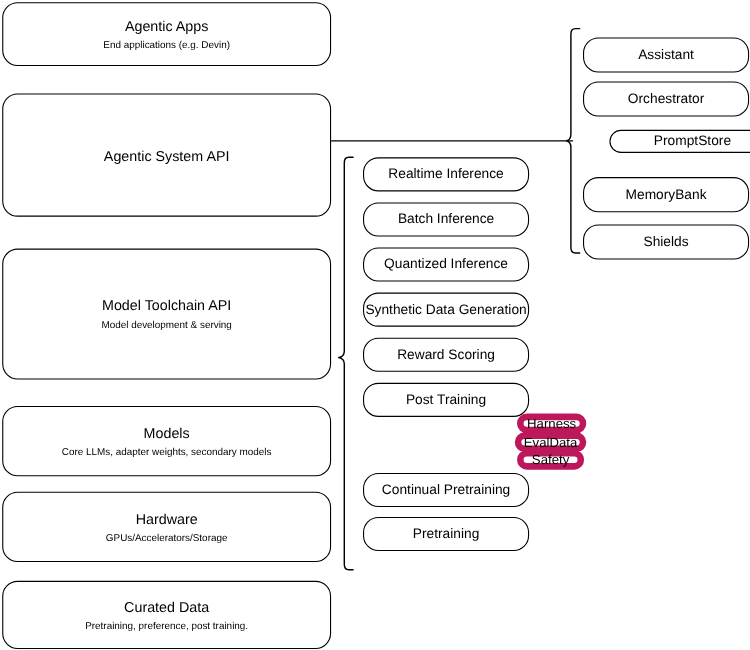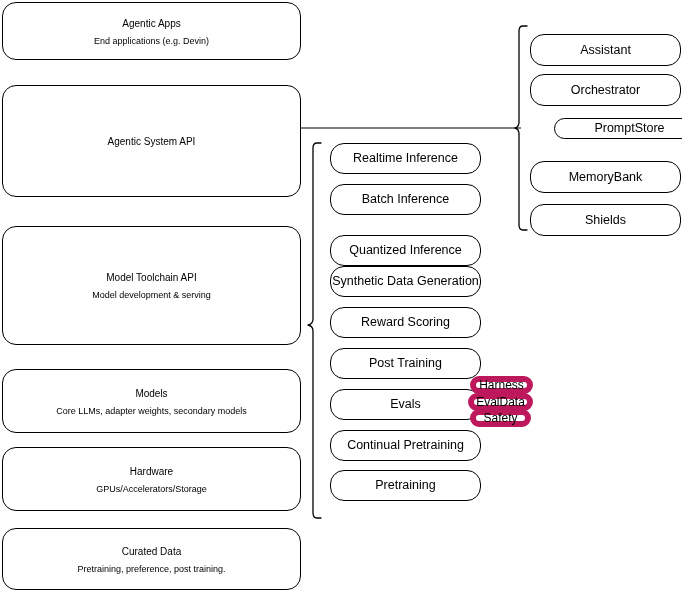--- a/index.html
+++ b/index.html
@@ -25,21 +25,21 @@
     border-radius: 14px;
     background: #ffffff;
     display: flex;
     flex-direction: column;
     align-items: center;
     justify-content: center;
     text-align: center;
     padding: 2px 6px;
   }
   .box .title {
-    font-size: 10px;
+    font-size: 13px;
     line-height: 17px;
     color: #000000;
     white-space: nowrap;
   }
   .box .subtitle {
     font-size: 9px;
     line-height: 13px;
     color: #000000;
     margin-top: 3px;
     white-space: nowrap;
@@ -124,39 +124,36 @@
   </div>
 
   <div class="box small" style="left:330px; top:143px; width:151px; height:31px;">
     <div class="title">Realtime Inference</div>
   </div>
 
   <div class="box small" style="left:330px; top:184px; width:151px; height:31px;">
     <div class="title">Batch Inference</div>
   </div>
 
-  <div class="box small" style="left:330px; top:235px; width:151px; height:31px;">
+  <div class="box small" style="left:330px; top:225px; width:151px; height:31px;">
     <div class="title">Quantized Inference</div>
   </div>
 
   <div class="box small" style="left:330px; top:266px; width:151px; height:31px;">
     <div class="title">Synthetic Data Generation</div>
   </div>
 
   <div class="box small" style="left:330px; top:307px; width:151px; height:31px;">
     <div class="title">Reward Scoring</div>
   </div>
 
   <div class="box small" style="left:330px; top:348px; width:151px; height:31px;">
     <div class="title">Post Training</div>
   </div>
 
-  <div class="box small" style="left:330px; top:389px; width:151px; height:31px;">
-    <div class="title">Evals</div>
-  </div>
 
   <div class="box small" style="left:330px; top:430px; width:151px; height:31px;">
     <div class="title">Continual Pretraining</div>
   </div>
 
   <div class="box small" style="left:330px; top:470px; width:151px; height:31px;">
     <div class="title">Pretraining</div>
   </div>
 
   <div class="pill" style="left:470px; top:376px; width:63px; height:18px;">

